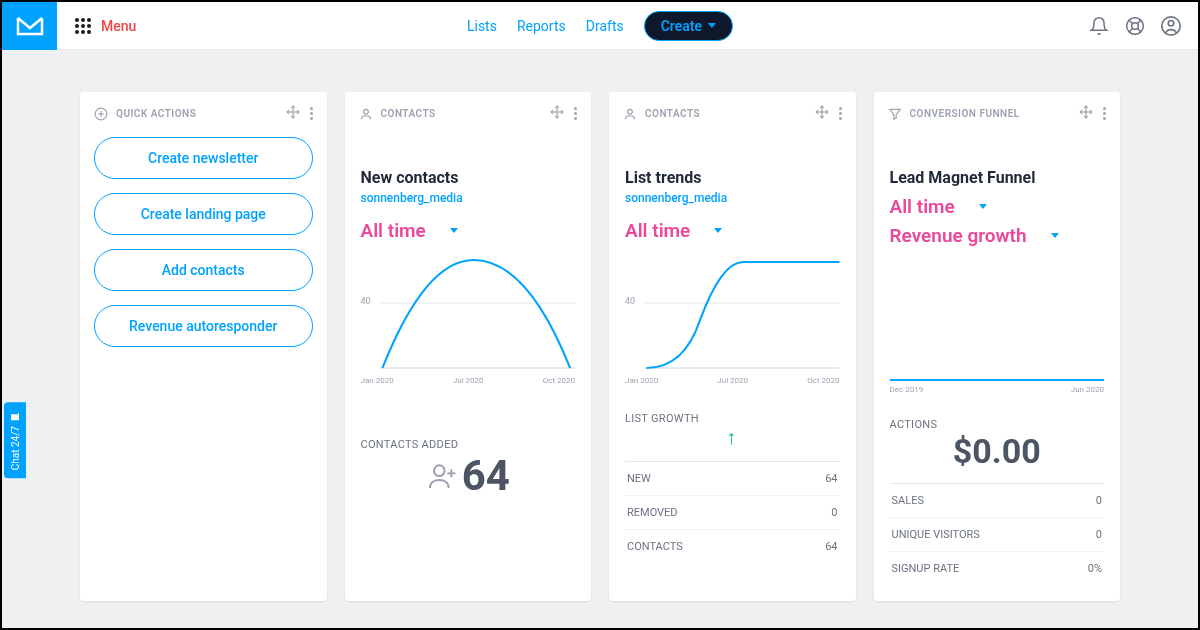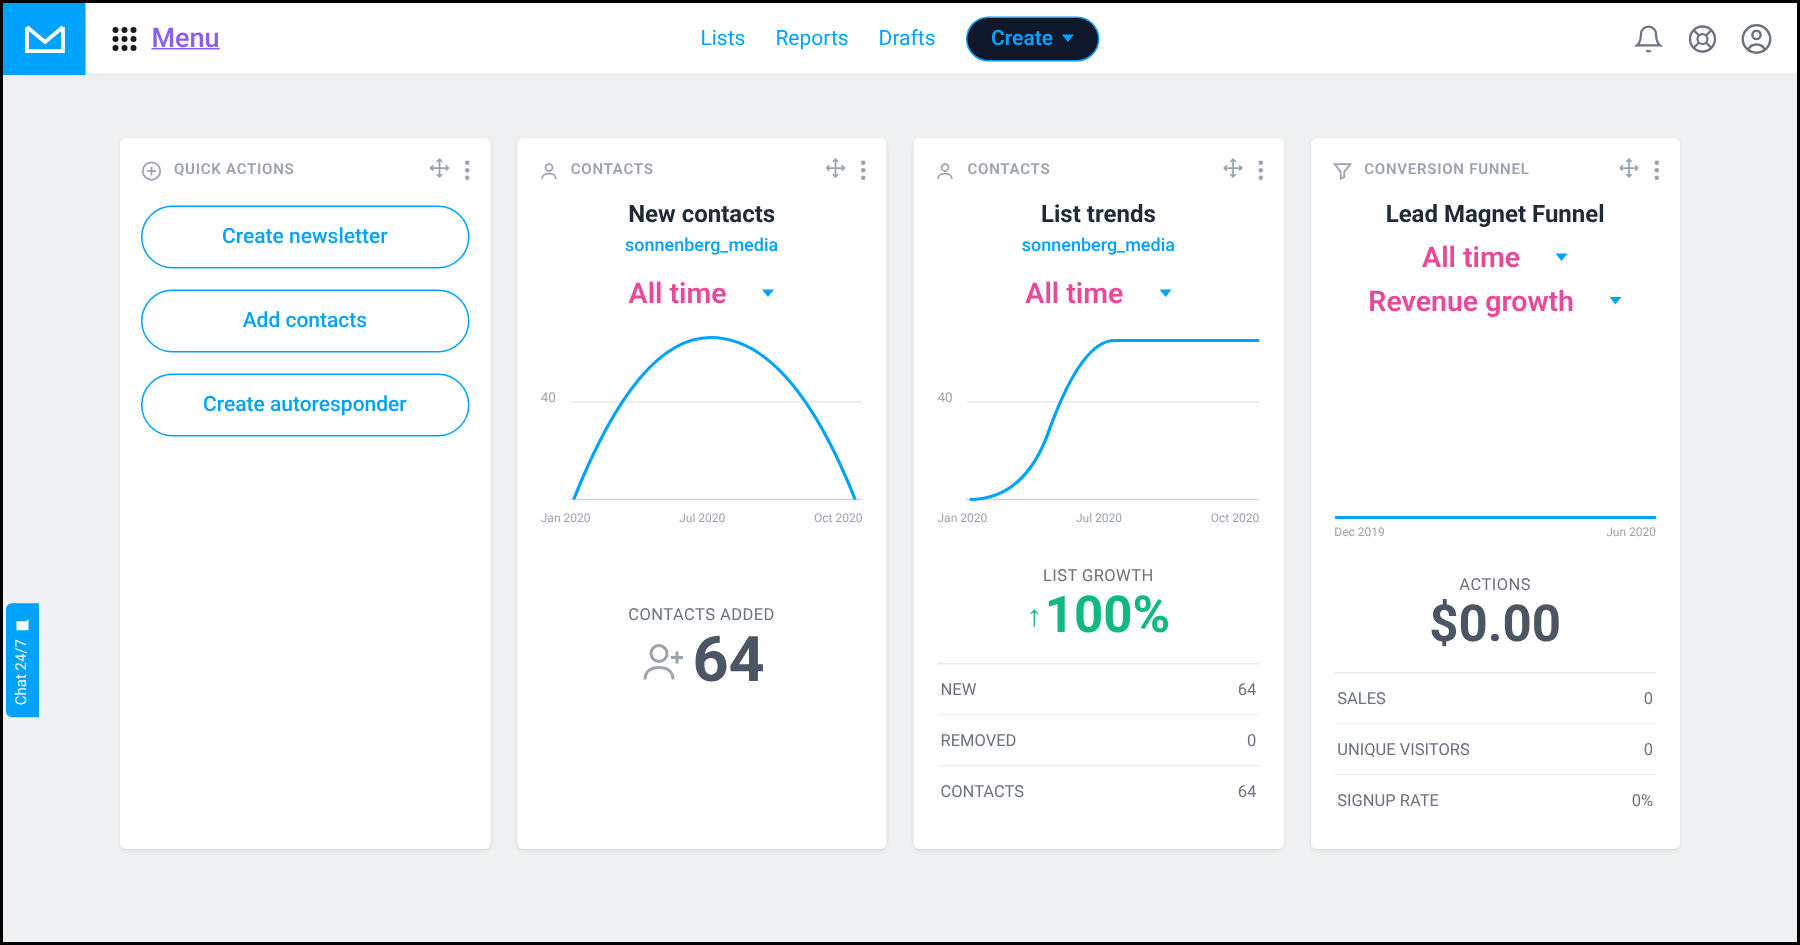--- a/index.html
+++ b/index.html
@@ -4,39 +4,39 @@
 <style>
 * { margin: 0; padding: 0; box-sizing: border-box; font-family: -apple-system, BlinkMacSystemFont, "Segoe UI", Roboto, sans-serif; }
 body { background: #000; width: 1200px; height: 630px; overflow: hidden; }
 .frame { background: #eef0f2; width: 1196px; height: 626px; margin: 2px; position: relative; }
 .topbar { background: #fff; height: 48px; display: flex; align-items: center; border-bottom: 1px solid #e5e7eb; }
 .logo { width: 55px; height: 48px; background: #00a2ff; display: flex; align-items: center; justify-content: center; }
 .logo svg { width: 28px; height: 20px; }
 .menu-btn { display: flex; align-items: center; gap: 10px; padding: 0 18px; cursor: pointer; }
 .grid9 { display: grid; grid-template-columns: repeat(3,4px); grid-template-rows: repeat(3,4px); gap: 2px; }
 .grid9 span { background: #1a1a1a; border-radius: 50%; }
-.menu-label { font-size: 18px; font-weight: 500; color: #8b5cf6; text-decoration: underline; }
+.menu-label { font-size: 14px; font-weight: 500; color: #ef4444; }
 .nav-center { position: absolute; left: 50%; transform: translateX(-50%); display: flex; align-items: center; gap: 20px; }
 .nav-link { color: #00a2ff; font-size: 14px; text-decoration: none; cursor: pointer; }
 .create-btn { border: 1.5px solid #00a2ff; color: #00a2ff; background: #0f172a; padding: 6px 16px; border-radius: 18px; font-size: 14px; font-weight: 600; display: flex; align-items: center; gap: 6px; cursor: pointer; }
 .caret-down { width: 0; height: 0; border-left: 4px solid transparent; border-right: 4px solid transparent; border-top: 5px solid #00a2ff; }
 .topbar-right { margin-left: auto; display: flex; align-items: center; gap: 14px; padding-right: 16px; }
 .icon-btn { width: 22px; height: 22px; display: flex; align-items: center; justify-content: center; cursor: pointer; color: #6b7280; }
 .dashboard { display: flex; gap: 18px; padding: 42px 78px 0 78px; }
 .card { background: #fff; border-radius: 4px; box-shadow: 0 1px 3px rgba(0,0,0,0.08); flex: 1; min-width: 0; }
 .card-head { display: flex; align-items: center; padding: 12px 14px 10px 14px; color: #9ca3af; }
 .card-head-icon { margin-right: 8px; display: flex; }
 .card-head-title { font-size: 10px; font-weight: 600; letter-spacing: 0.5px; }
 .card-head-actions { margin-left: auto; display: flex; align-items: center; gap: 10px; }
 .move-icon { color: #9ca3af; cursor: pointer; }
 .dots-icon { color: #9ca3af; cursor: pointer; display: flex; flex-direction: column; gap: 2px; }
 .dots-icon span { width: 3px; height: 3px; background: #9ca3af; border-radius: 50%; }
 .qa-body { padding: 4px 14px 18px 14px; display: flex; flex-direction: column; gap: 14px; }
 .qa-btn { border: 1.5px solid #00a2ff; color: #00a2ff; background: #fff; padding: 12px 0; border-radius: 24px; font-size: 14px; font-weight: 500; text-align: center; cursor: pointer; }
-.card-body { padding: 0 16px 16px 16px; text-align: center; }
+.card-body { padding: 0 16px 16px 16px; text-align: left; margin-top: 35px; }
 .card-title { font-size: 16px; font-weight: 700; color: #1f2937; margin-bottom: 4px; }
 .card-sub { font-size: 12px; color: #00a2ff; font-weight: 500; cursor: pointer; }
 .card-filter { font-size: 19px; color: #ec4899; font-weight: 600; margin-top: 14px; display: inline-flex; align-items: center; gap: 24px; cursor: pointer; }
 .chart-area { margin-top: 8px; height: 138px; position: relative; }
 .y-label { position: absolute; left: 0; font-size: 9px; color: #9ca3af; }
 .x-labels { display: flex; justify-content: space-between; font-size: 8px; color: #9ca3af; margin-top: 2px; }
 .chart-svg { width: 100%; height: 120px; }
 .metric-label { font-size: 11px; color: #6b7280; font-weight: 400; letter-spacing: 0.3px; margin-top: 24px; }
 .metric-big { font-size: 42px; font-weight: 700; color: #4b5563; display: flex; align-items: center; justify-content: center; gap: 4px; }
 .metric-green { font-size: 34px; font-weight: 700; color: #10b981; display: flex; align-items: center; justify-content: center; }
@@ -130,22 +130,23 @@
               </svg></span>
           <span class="dots-icon">
               <span></span>
               <span></span>
               <span></span>
             </span>
         </div>
       </div>
       <div class="qa-body">
         <div class="qa-btn">Create newsletter</div>
+        <div class="qa-btn">Create landing page</div>
         <div class="qa-btn">Add contacts</div>
-        <div class="qa-btn">Create autoresponder</div>
+        <div class="qa-btn">Revenue autoresponder</div>
       </div>
     </div>
 
     <div class="card">
       <div class="card-head">
         <span class="card-head-icon">
             <svg width="14" height="14" viewBox="0 0 24 24" fill="none" stroke="#9ca3af" stroke-width="2">
               <circle cx="12" cy="8" r="4"></circle>
               <path d="M4 21c0-4 4-6 8-6s8 2 8 6"></path>
             </svg>
@@ -243,21 +244,20 @@
           </svg>
           <div class="x-labels">
             <span>Jan 2020</span>
             <span>Jul 2020</span>
             <span>Oct 2020</span>
           </div>
         </div>
         <div class="metric-label">LIST GROWTH</div>
         <div class="metric-green">
           <span class="arrow-up">↑</span>
-          <span>100%</span>
         </div>
         <div class="stats">
           <div class="stat-row">
               <span>NEW</span>
               <span>64</span>
             </div>
           <div class="stat-row">
               <span>REMOVED</span>
               <span>0</span>
             </div>

